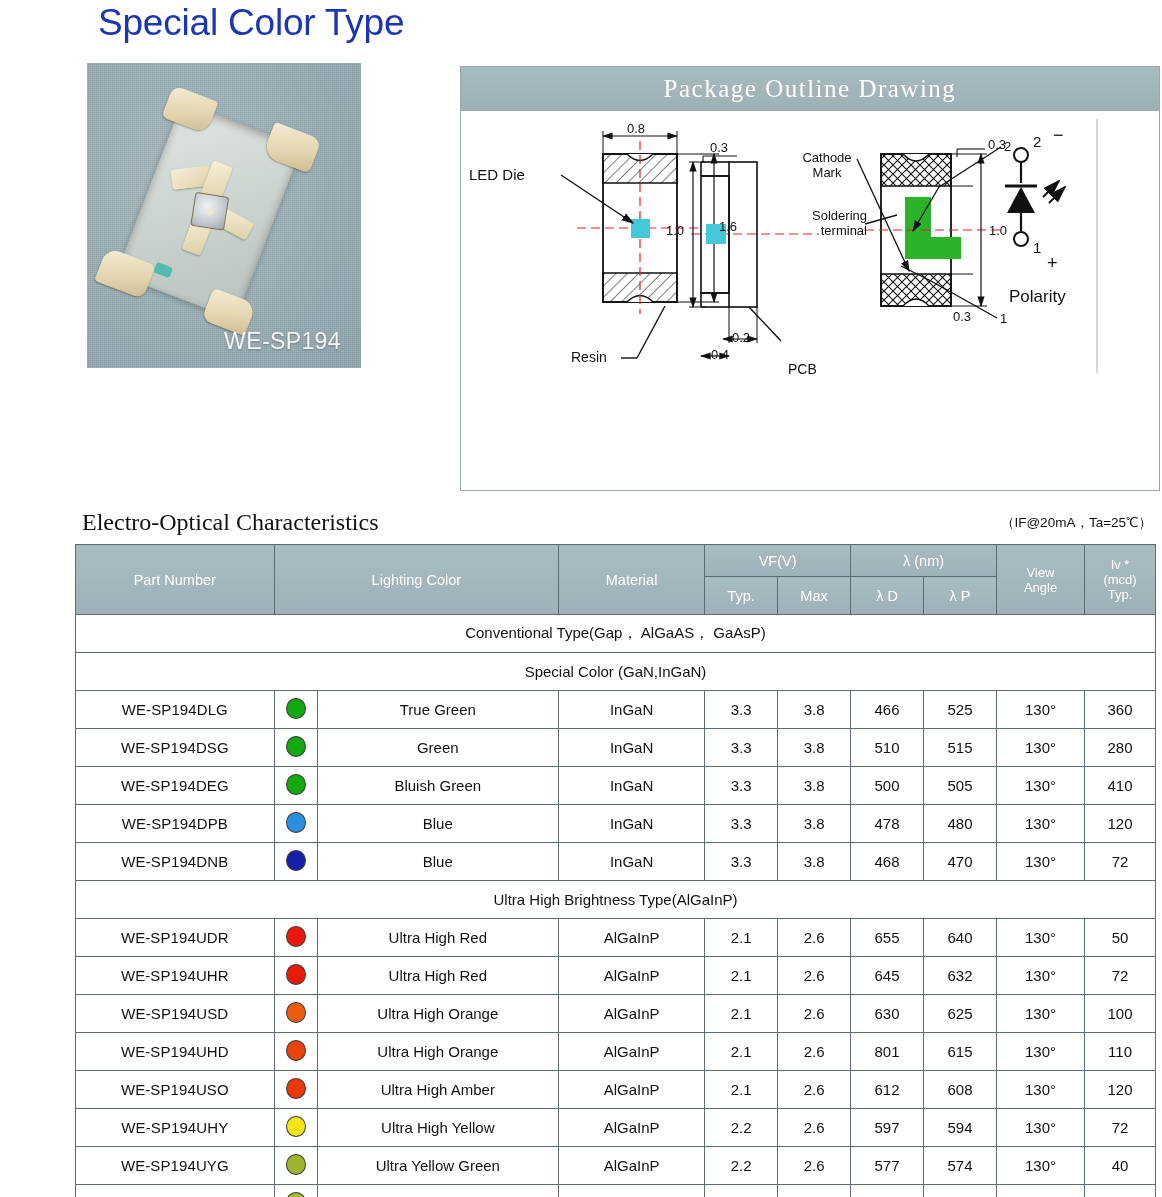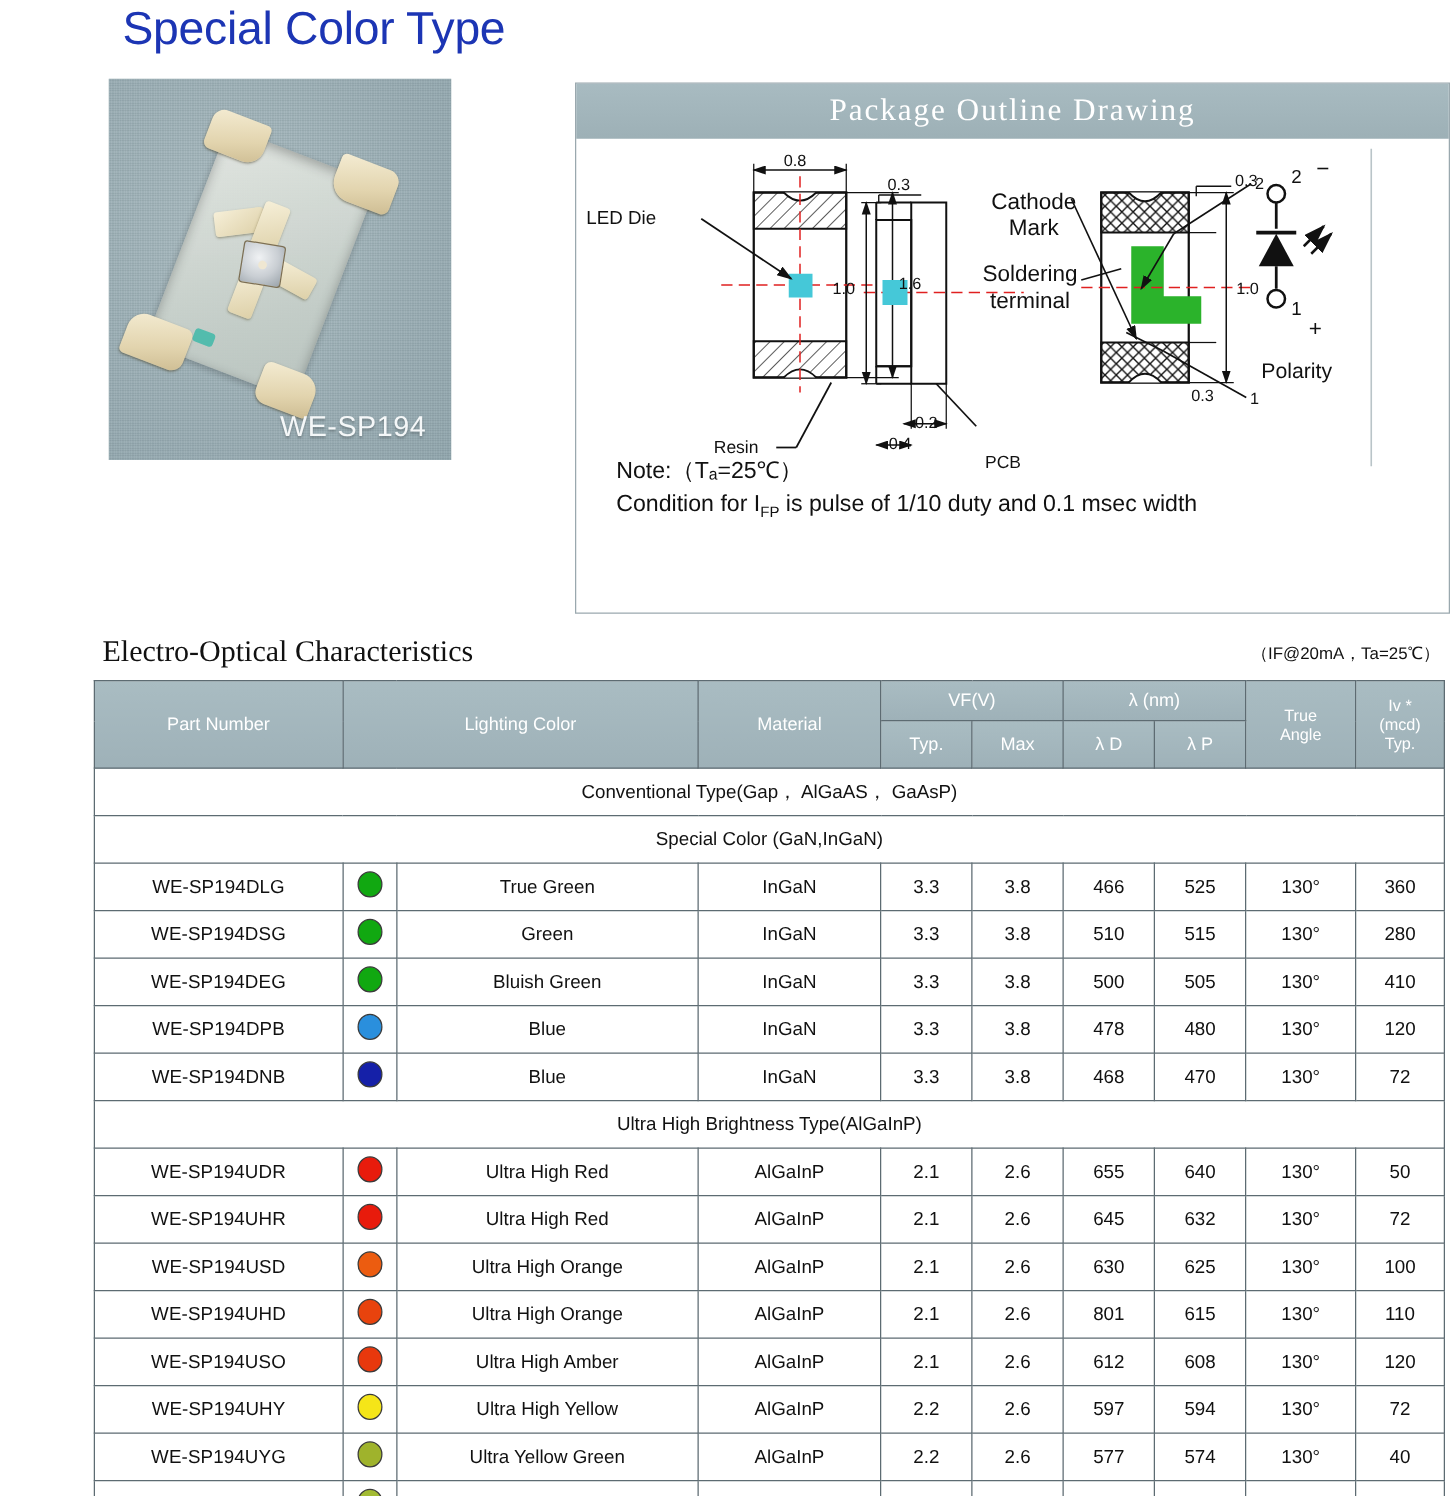--- a/index.html
+++ b/index.html
@@ -129,21 +129,21 @@
   #note-block sub { font-size: 12px; }
   .dim-txt {
     position: absolute;
     font-family: "Liberation Sans", sans-serif;
     font-size: 13px;
     color: #111;
   }
   .lbl-txt {
     position: absolute;
     font-family: "Liberation Sans", sans-serif;
-    font-size: 18px;
+    font-size: 13px;
     color: #111;
     line-height: 1.15;
   }
 
   
   #eo-heading {
     position: absolute;
     left: 82px; top: 509px;
     font-family: "Liberation Serif", serif;
     font-size: 24px;
@@ -369,40 +369,36 @@
 
     <div class="dim-txt" style="left:249px; top:29px;">0.3</div>
     <div class="dim-txt" style="left:205px; top:112px;">1.0</div>
     <div class="dim-txt" style="left:271px; top:219px;">0.2</div>
     <div class="dim-txt" style="left:250px; top:236px;">0.4</div>
     <div class="lbl-txt" style="left:327px; top:222px; font-size:14px;margin-top:28px;">PCB</div>
 
     <div class="lbl-txt" style="left:330px; top:40px; text-align:center; width:72px;">
       <span>Cathode</span><br><span>Mark</span>
     </div>
-    <div class="lbl-txt" style="left:320px; top:98px; text-align:center; width:86px;">
+    <div class="lbl-txt" style="left:320px; top:98px; text-align:right; width:86px;">
       <span>Soldering</span><br><span>terminal</span>
     </div>
     <div class="dim-txt" style="left:527px; top:26px;">0.3</div>
     <div class="dim-txt" style="left:528px; top:112px;">1.0</div>
     <div class="dim-txt" style="left:492px; top:198px;">0.3</div>
     <div class="dim-txt" style="left:543px; top:28px;">2</div>
     <div class="dim-txt" style="left:539px; top:200px;">1</div>
 
     <div class="dim-txt" style="left:572px; top:22px; font-size:15px;">2</div>
     <div class="dim-txt" style="left:592px; top:14px; font-size:18px;">−</div>
     <div class="dim-txt" style="left:572px; top:128px; font-size:15px;">1</div>
     <div class="dim-txt" style="left:586px; top:142px; font-size:18px;">+</div>
     <div class="lbl-txt" style="left:548px; top:176px; font-size:17px;">Polarity</div>
 
     
-    <div id="note-block">
-      <div>Note:（Tₐ=25℃）</div>
-      <div><span>Condition for I</span><sub>FP</sub><span> is pulse of 1/10 duty and 0.1 msec width</span></div>
-    </div>
   </div>
 </div>
 
 <div id="eo-heading">Electro-Optical Characteristics</div>
 <div id="eo-note">（IF@20mA，Ta=25℃）</div>
 
 <table id="spec-table">
   <colgroup>
     <col class="c-part">
       <col class="c-sw">
@@ -416,21 +412,21 @@
       <col class="c-iv">
   </colgroup>
   <thead>
     <tr>
       <th class="hdr-main" rowspan="2" colspan="1">Part Number</th>
       <th class="hdr-main" rowspan="2" colspan="2">Lighting Color</th>
       <th class="hdr-main" rowspan="2">Material</th>
       <th colspan="2" style="height:32px">VF(V)</th>
       <th colspan="2" style="height:32px">λ (nm)</th>
       <th class="hdr-main small" rowspan="2">
-        <span>True</span><br><span>Angle</span>
+        <span>View</span><br><span>Angle</span>
       </th>
       <th class="hdr-main small" rowspan="2">
         <span>Iv *</span><br><span>(mcd)</span><br><span>Typ.</span>
       </th>
     </tr>
     <tr>
       <th style="height:38px">Typ.</th>
       <th>Max</th>
       <th>λ D</th>
       <th>λ P</th>

